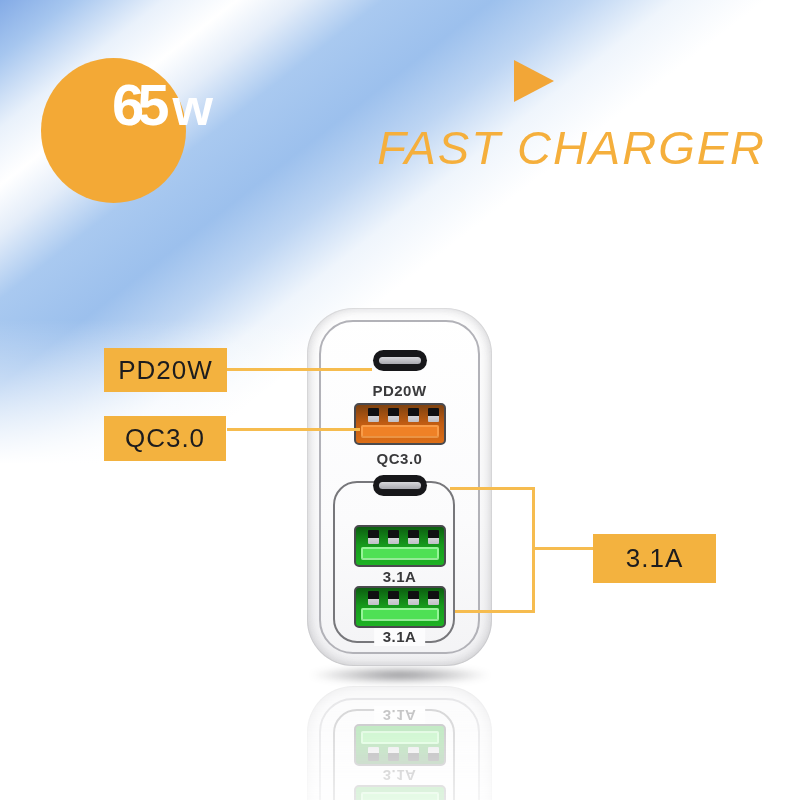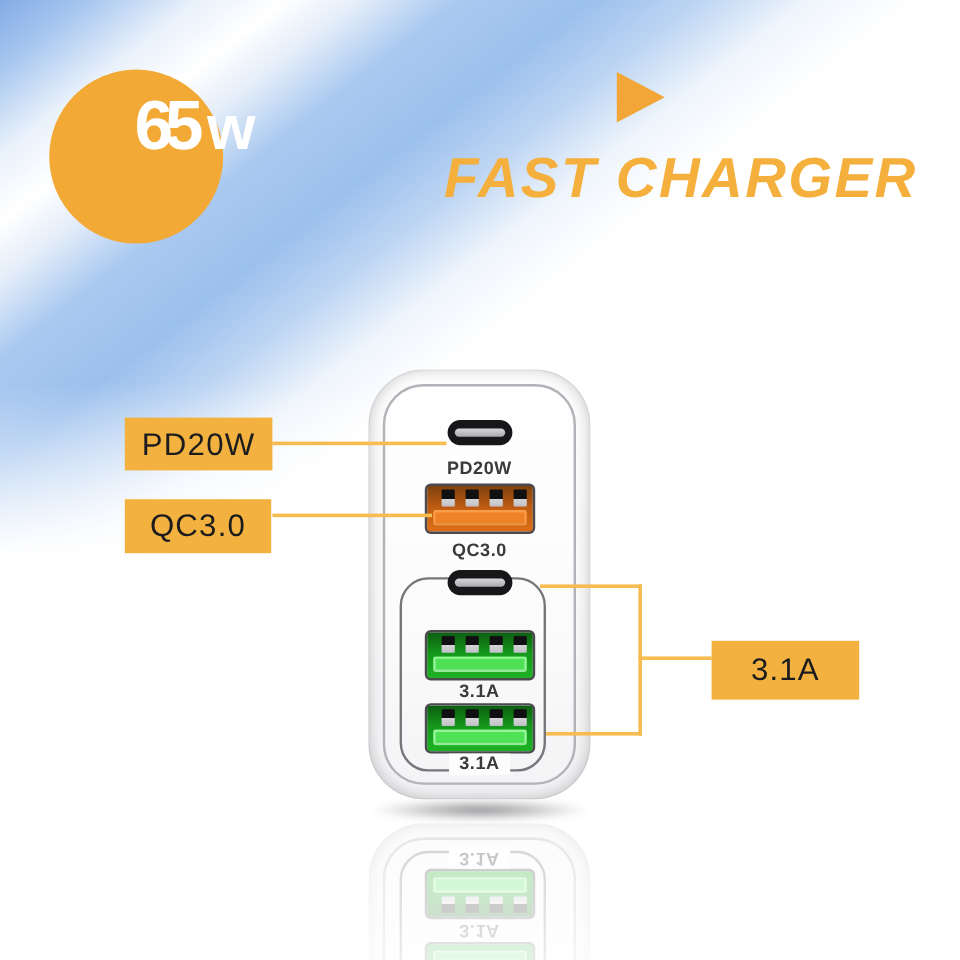--- a/index.html
+++ b/index.html
@@ -16,21 +16,21 @@
   .badge-circle{position:absolute;left:41px;top:58px;width:145px;height:145px;
     border-radius:50%;background:#f3a936;z-index:3;}
   .badge-text{position:absolute;left:112px;top:83px;z-index:4;display:flex;
     align-items:baseline;color:#ffffff;font-weight:bold;}
   .badge-num{font-size:58px;line-height:.75;letter-spacing:-7px;padding-right:10px;}
   .badge-unit{font-size:52px;line-height:.75;}
   
   .play-tri{position:absolute;left:514px;top:60px;width:0;height:0;z-index:3;
     border-left:40px solid #f2a637;border-top:21px solid transparent;border-bottom:21px solid transparent;}
   .headline{position:absolute;left:370px;top:120px;width:396px;z-index:3;
-    text-align:left;font-size:47px;font-weight:bold;font-style:italic;
+    text-align:right;font-size:47px;font-weight:normal;font-style:italic;
     letter-spacing:2px;color:#f5af3c;white-space:nowrap;}
   
   .charger{position:absolute;left:307px;top:308px;width:185px;height:358px;
     border-radius:46px;z-index:2;
     background:linear-gradient(180deg,#ffffff 0%,#fbfbfc 60%,#f3f3f5 100%);
     box-shadow:inset 0 0 0 1px rgba(0,0,0,.05),
       inset 10px 0 14px -8px rgba(60,60,70,.20),
       inset -10px 0 14px -8px rgba(60,60,70,.20),
       inset 0 -10px 14px -8px rgba(60,60,70,.16),
       inset 0 10px 14px -8px rgba(60,60,70,.12);}

